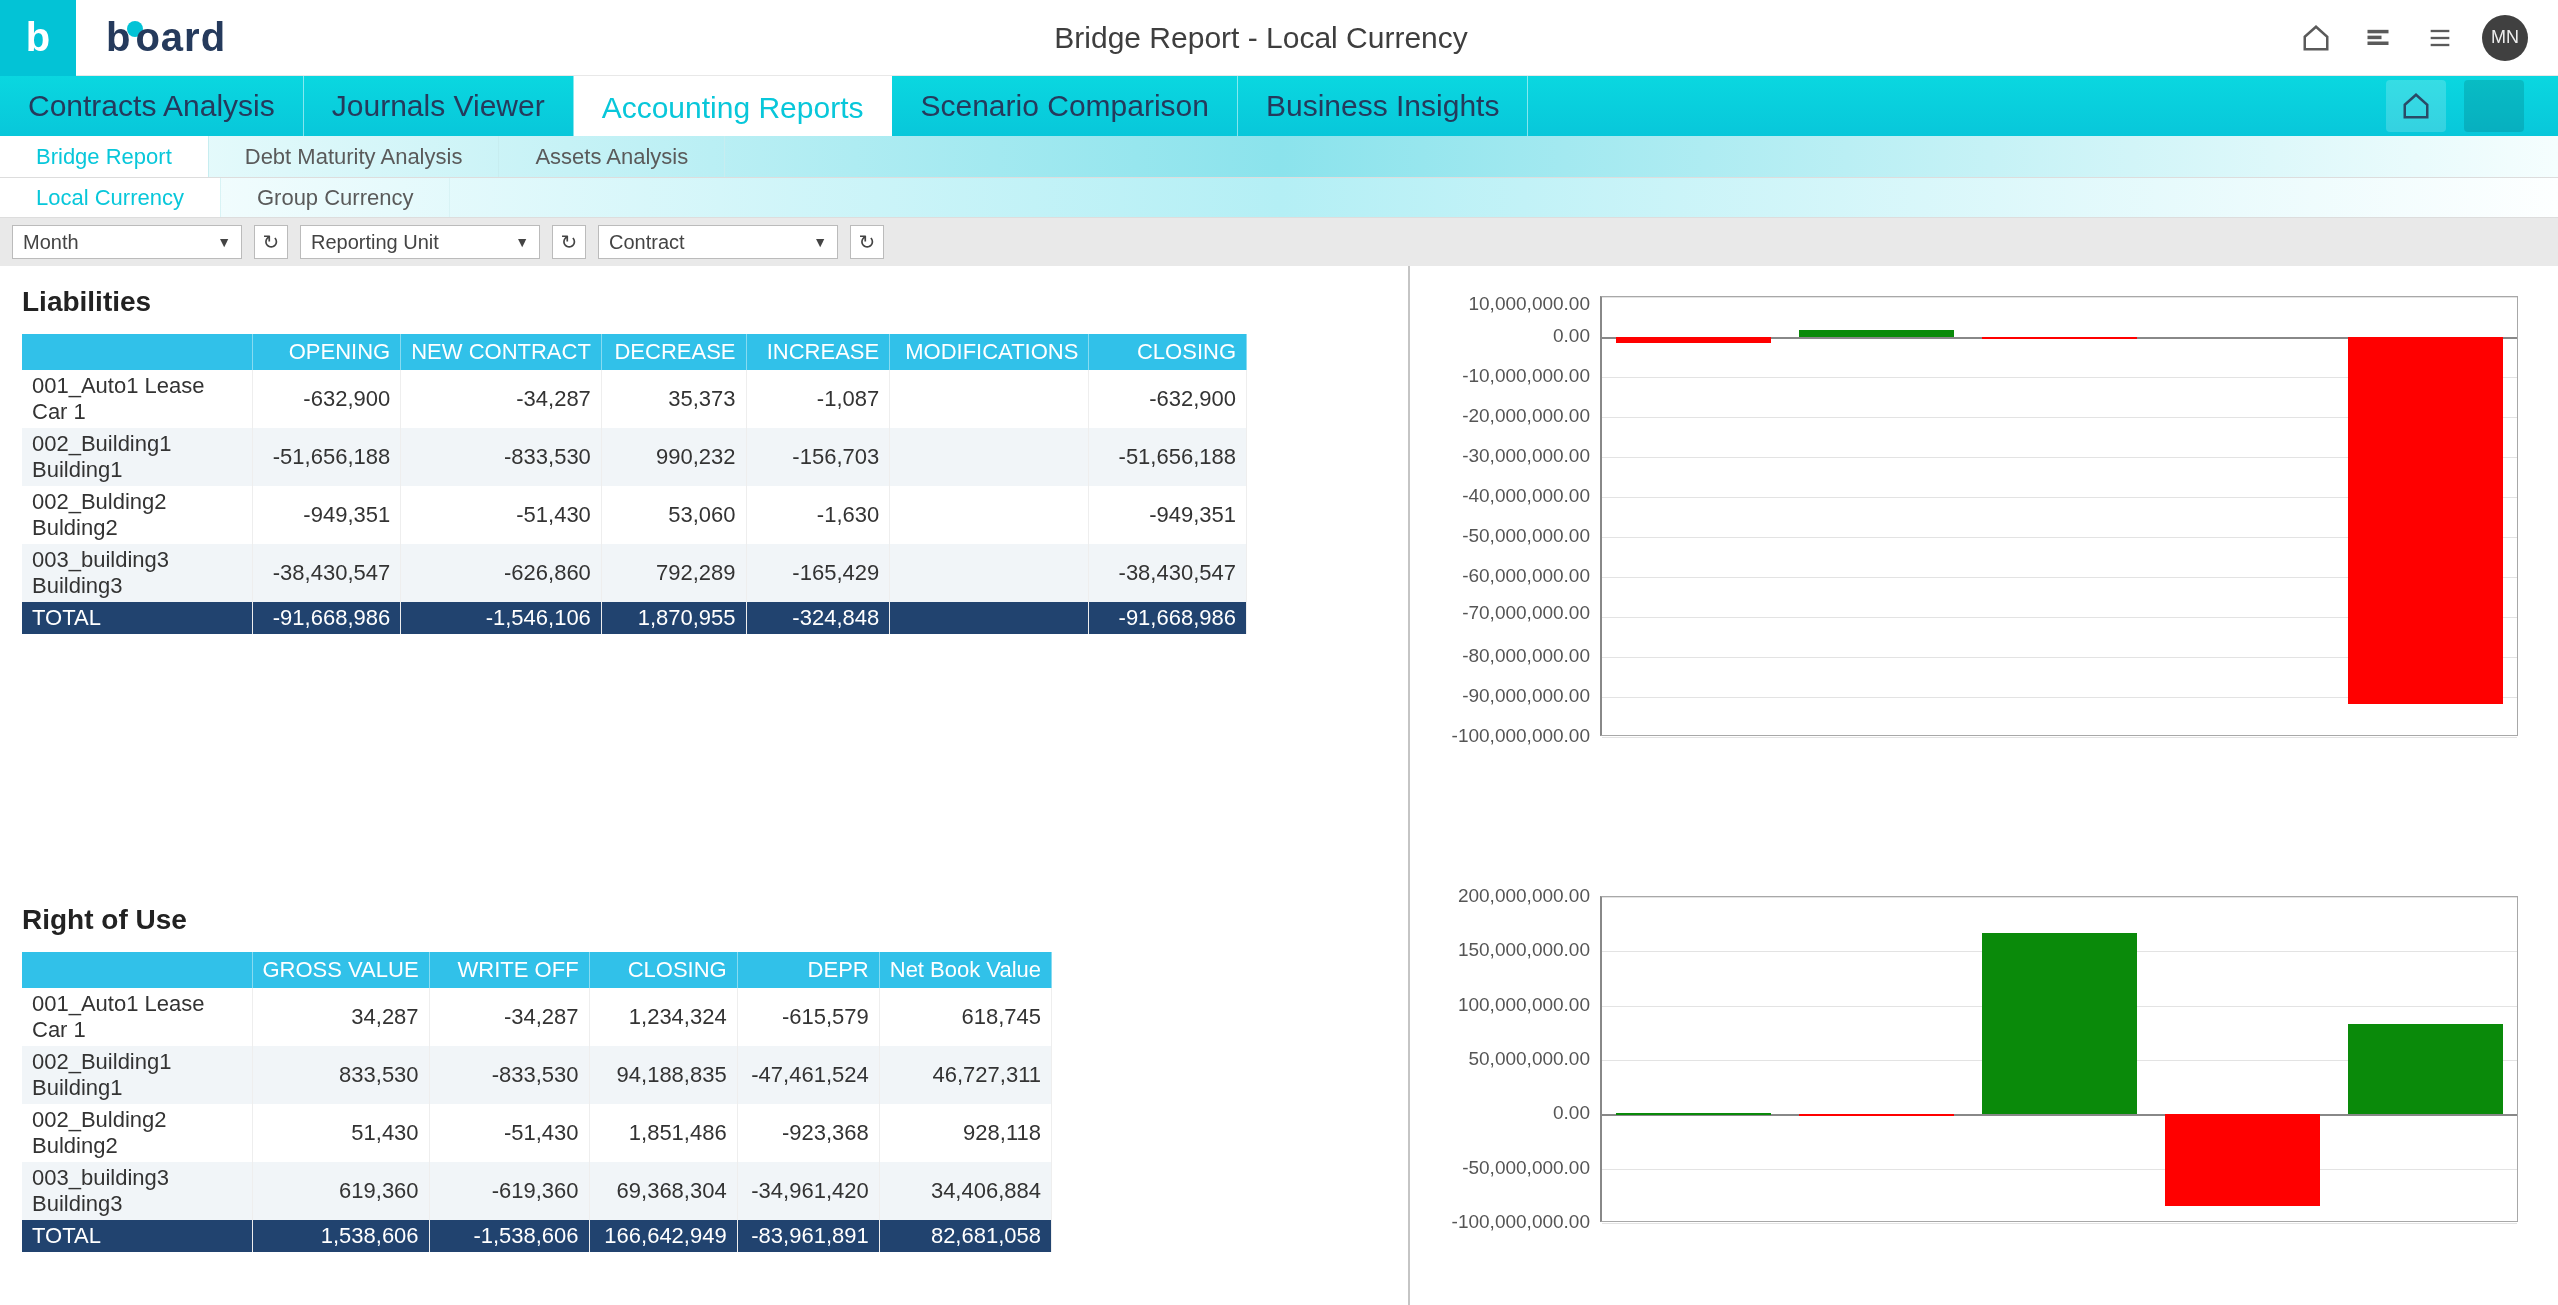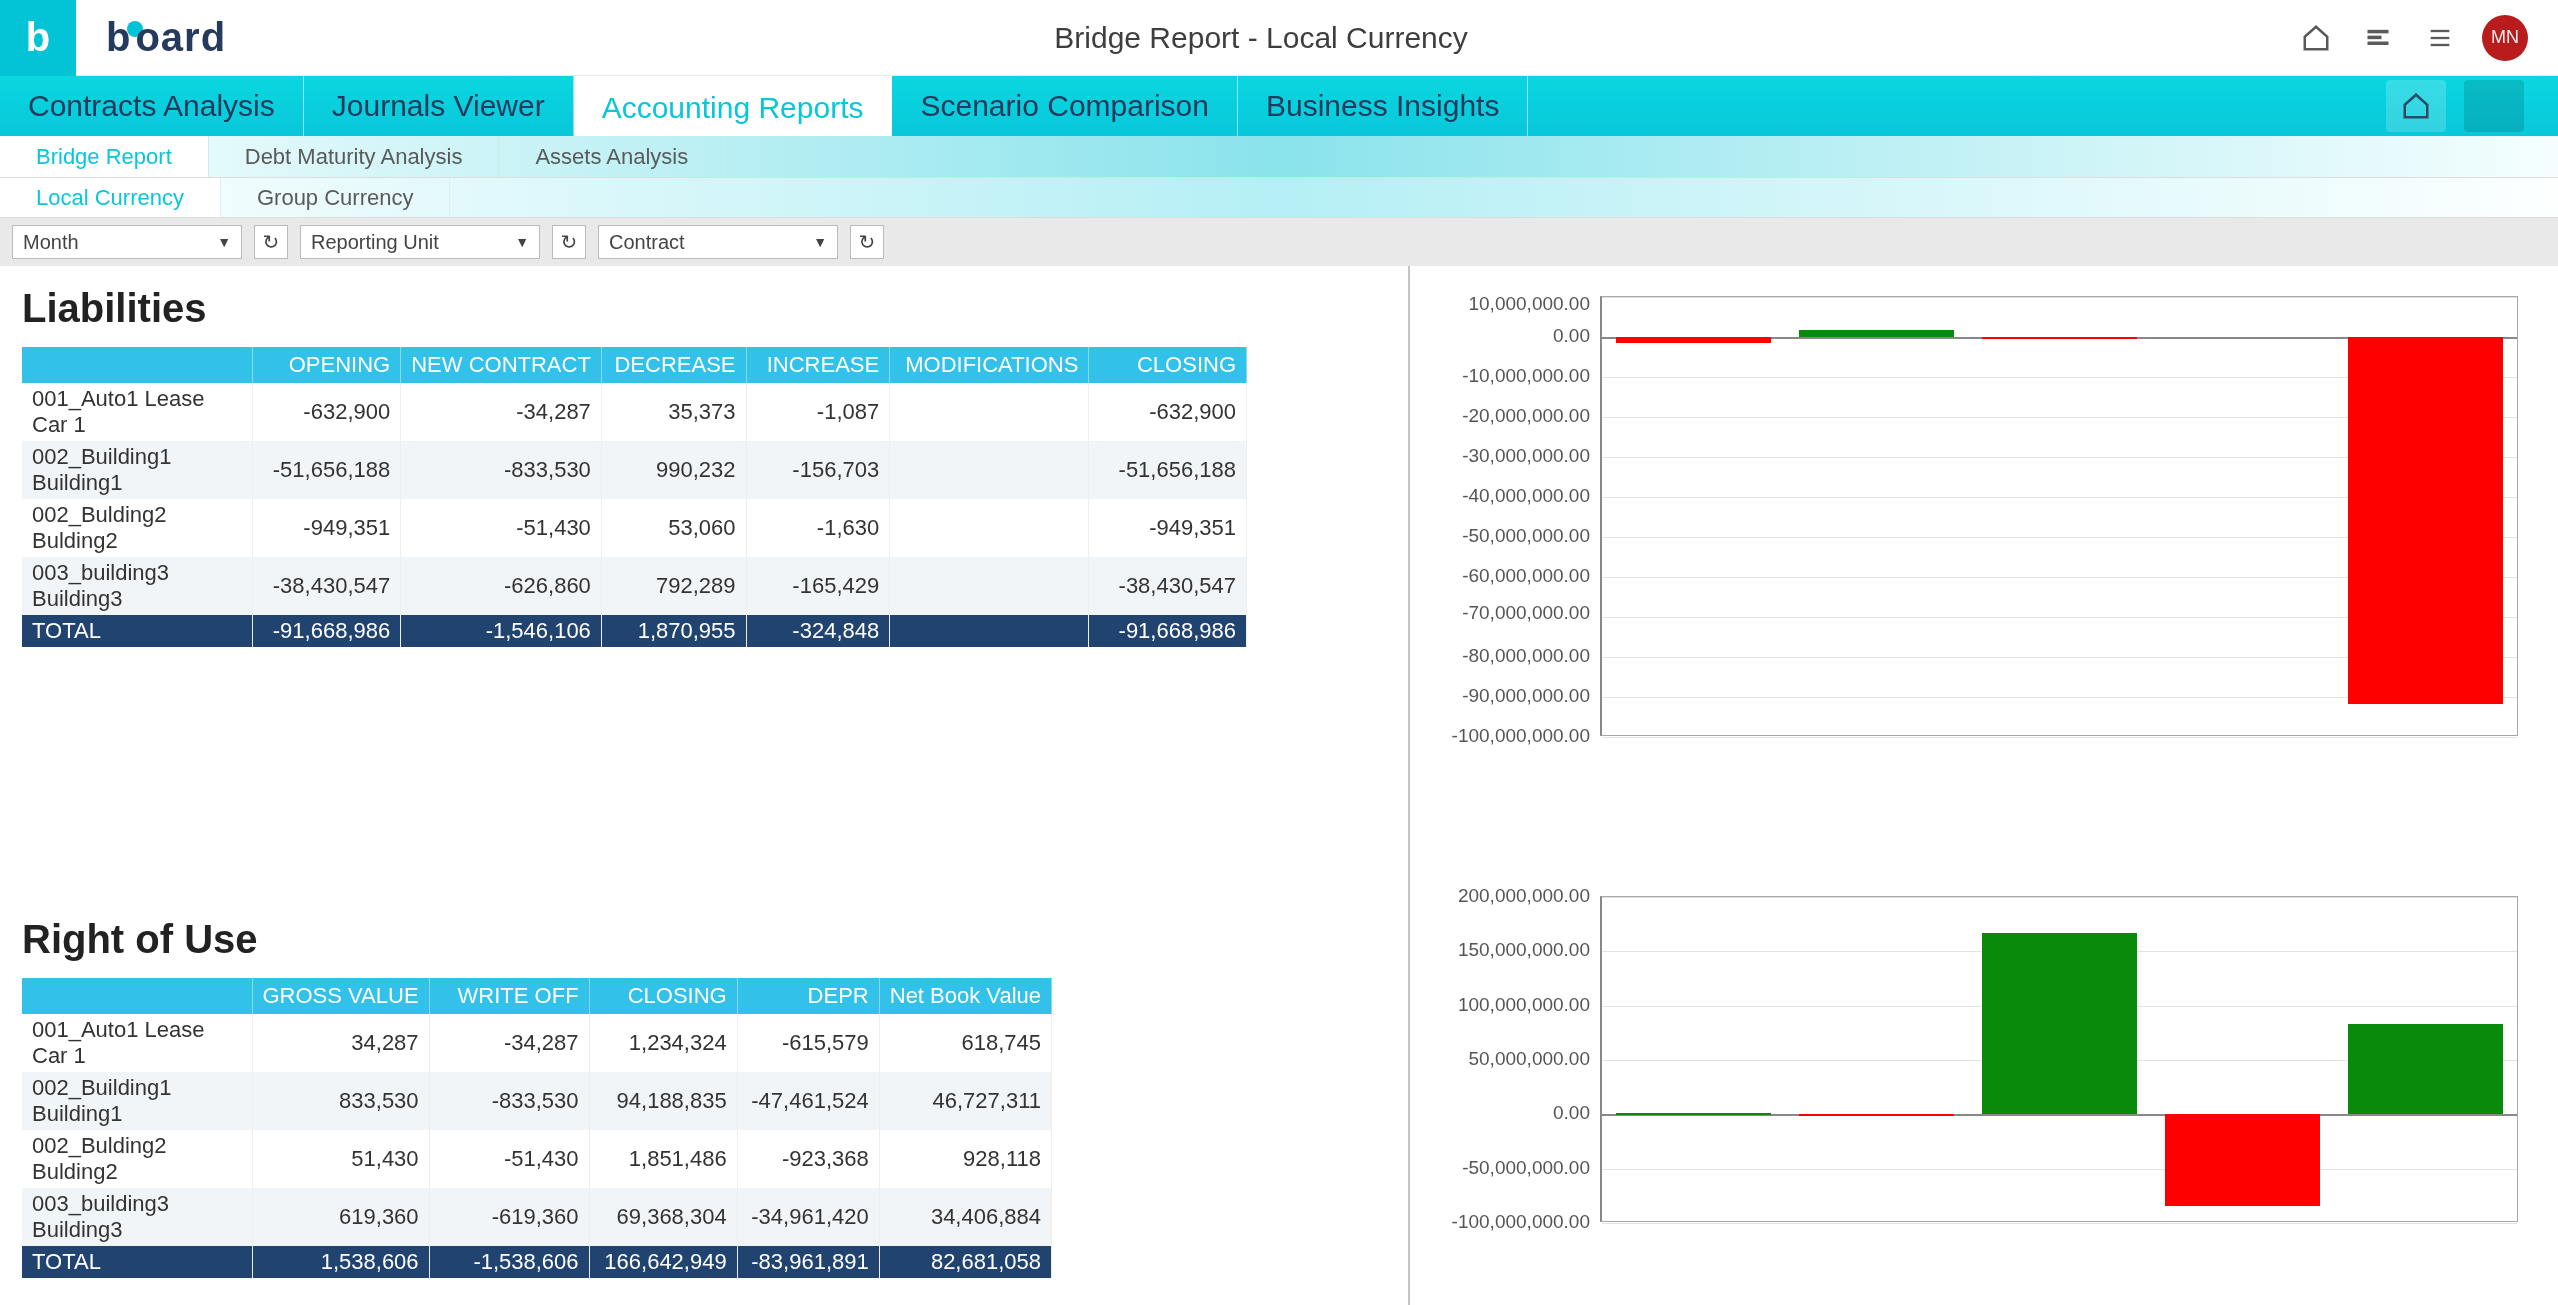--- a/index.html
+++ b/index.html
@@ -6,21 +6,21 @@
 body { background: #fff; width: 2558px; height: 1305px; overflow: hidden; }
 
 
 .topbar { height: 76px; display: flex; align-items: center; border-bottom: 1px solid #e8e8e8; }
 .app-icon { width: 76px; height: 76px; background: #03c3d6; display: flex; align-items: center; justify-content: center; color: #fff; font-size: 40px; font-weight: bold; }
 .logo { margin-left: 30px; font-size: 40px; font-weight: 600; color: #253a5c; letter-spacing: 1px; display:flex; align-items:center;}
 .logo .accent { width:16px; height:16px; background:#03c3d6; border-radius:50%; margin: 0 -4px 18px -4px;}
 .page-title { flex: 1; text-align: center; font-size: 30px; color: #3e3e3e; }
 .topbar-right { display: flex; align-items: center; gap: 22px; margin-right: 30px; }
 .icon-btn { width: 40px; height: 40px; display:flex; align-items:center; justify-content:center; cursor:pointer; color:#5a5a5a; }
-.avatar { width: 46px; height: 46px; border-radius: 50%; background: #b91c1c; color:#eee; display:flex; align-items:center; justify-content:center; font-size:18px; }
+.avatar { width: 46px; height: 46px; border-radius: 50%; background: #404040; color:#eee; display:flex; align-items:center; justify-content:center; font-size:18px; }
 
 
 .main-tabs { display:flex; background: linear-gradient(180deg,#0ad7e0,#08c7da); height:60px; align-items:stretch;}
 .main-tab { padding: 0 28px; display:flex; align-items:center; font-size:30px; color:#253a5c; border-right:1px solid rgba(255,255,255,0.5); cursor:pointer;}
 .main-tab.active { background:#fff; color:#08c7da; border-top:3px solid #fff;}
 .main-tabs-right { margin-left:auto; display:flex; align-items:center; gap:12px; padding-right:34px;}
 .home-btn-box { width:60px; height:52px; display:flex; align-items:center; justify-content:center; background: rgba(255,255,255,0.18); border-radius:4px; margin-right:6px;}
 .more-btn-box { width:60px; height:52px; background: rgba(0,0,0,0.12); border-radius:4px;}
 
 
@@ -37,21 +37,21 @@
 .filter-bar { height:48px; background:#e9e9e9; display:flex; align-items:center; padding:0 12px; gap:12px;}
 .filter-select { height:34px; background:#fff; border:1px solid #bbb; display:flex; align-items:center; padding:0 10px; font-size:20px; color:#444; min-width:240px; cursor:pointer;}
 .filter-select .caret { margin-left:auto; font-size:14px;}
 .refresh-btn { width:34px; height:34px; background:#fff; border:1px solid #bbb; display:flex; align-items:center; justify-content:center; cursor:pointer; font-size:20px; color:#444;}
 
 
 .content { display:flex; flex:1; height: calc(100% - 266px);}
 .col-left { width:1410px; padding:20px 22px; border-right:2px solid #c5c5c5;}
 .col-right { flex:1; padding:20px 40px;}
 
-.section-title { font-size:40px; font-weight:700; color:#222; margin-bottom:16px;}
+.section-title { font-size:28px; font-weight:700; color:#222; margin-bottom:16px;}
 
 
 table { border-collapse: collapse; font-size:22px;}
 thead th { background:#31c1e9; color:#fff; font-weight:500; padding:5px 10px; text-align:right; border-right:1px solid #87dbf1; white-space:nowrap;}
 thead th.rowhead { background:#31c1e9; width:230px;}
 tbody td { padding:3px 10px; border-right:1px solid #eee; text-align:right; color:#333;}
 tbody td.rowhead { text-align:left; min-width:230px; background:#fff;}
 tbody tr:nth-child(even) td { background:#f1f5f8;}
 tbody tr:nth-child(even) td.rowhead { background:#f1f5f8;}
 tbody tr.total td { background:#21436f !important; color:#fff !important; font-weight:500;}

